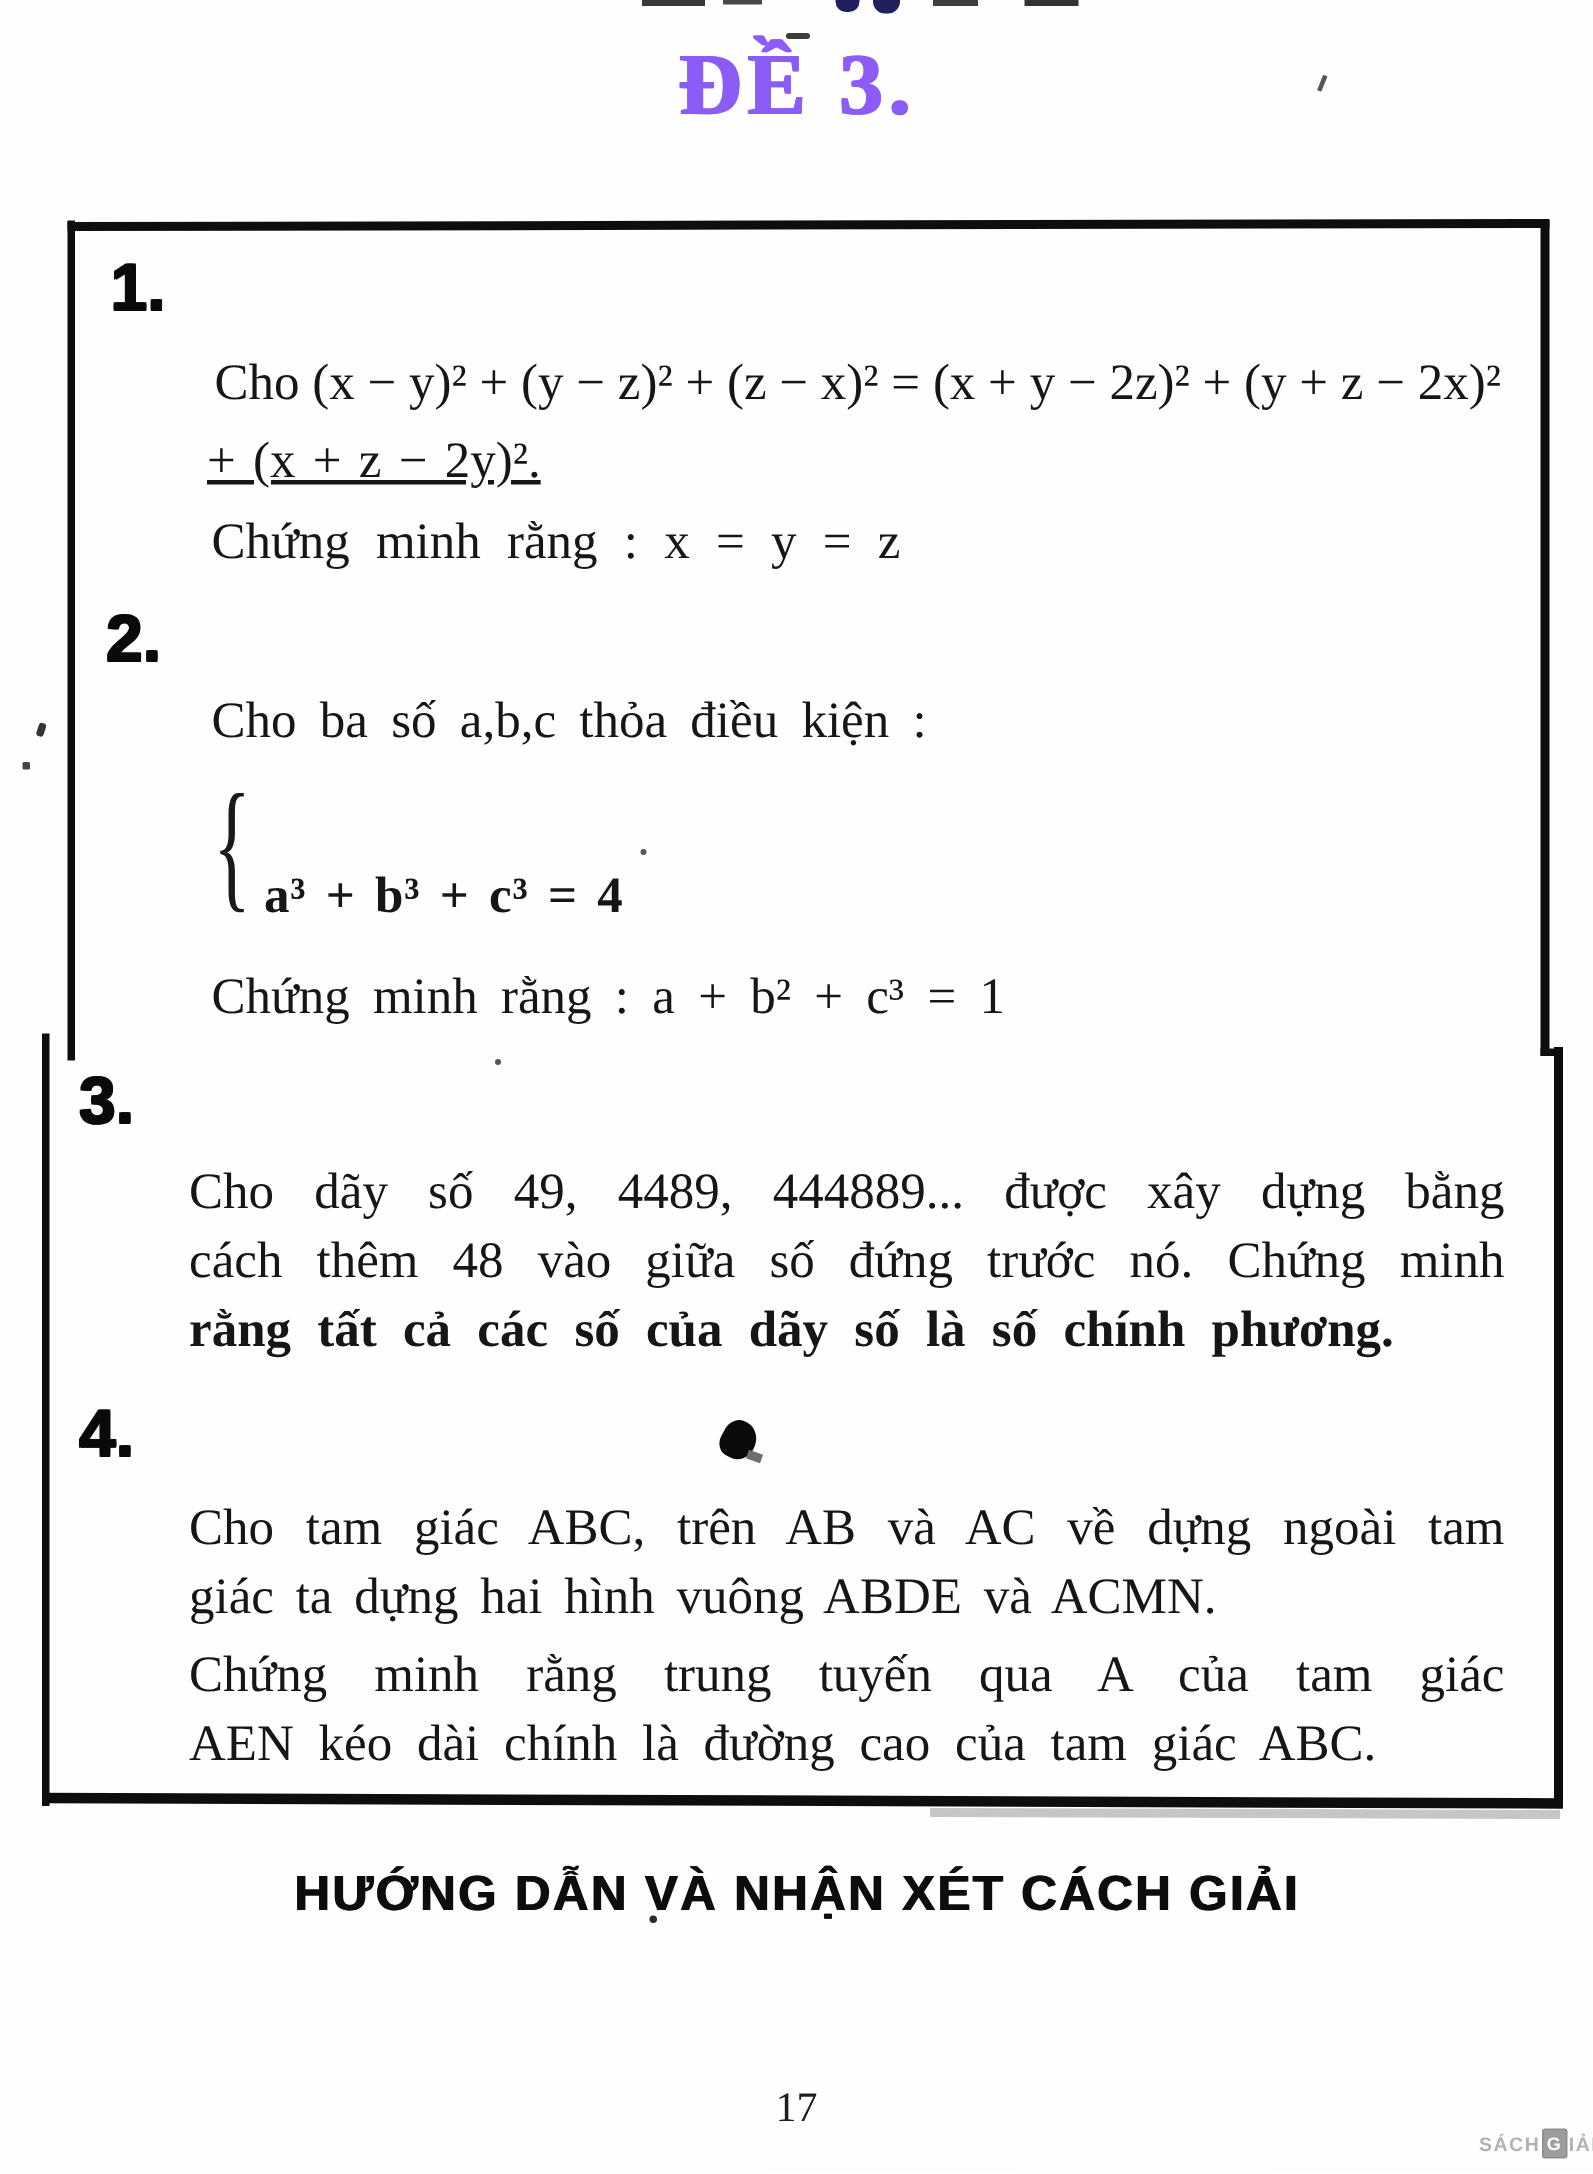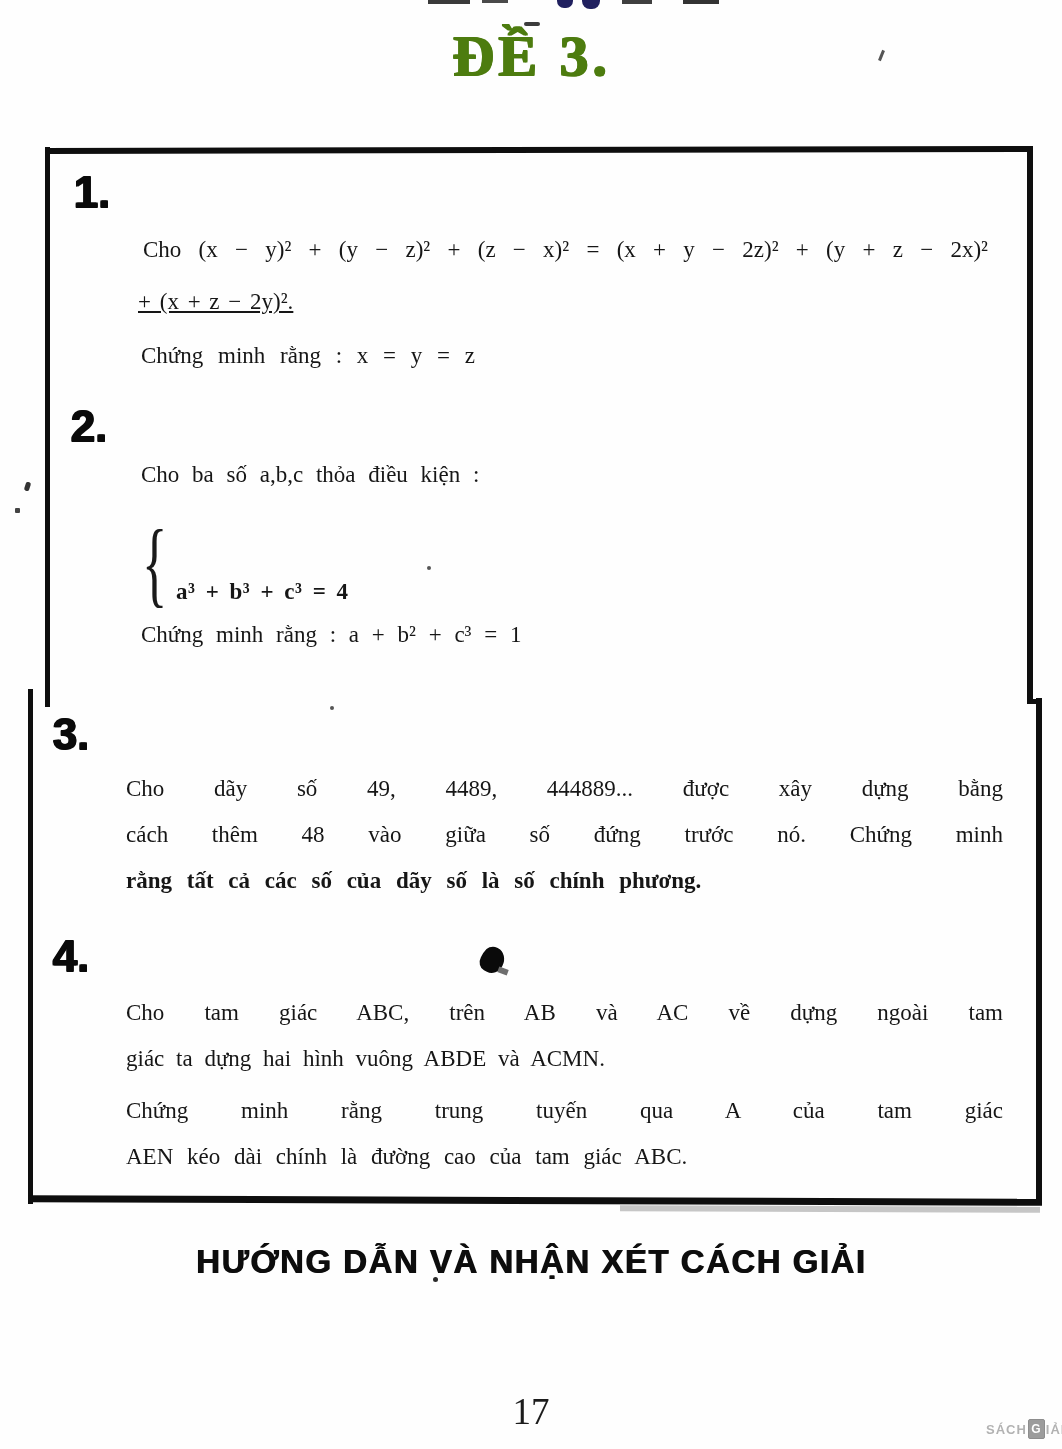--- a/index.html
+++ b/index.html
@@ -2,44 +2,44 @@
 <html><head>
 <meta charset="utf-8">
 <style>
   html,body{margin:0;padding:0;background:#ffffff;}
   #page{position:relative;width:1062px;height:1449px;background:#fefefe;overflow:hidden;
         font-family:"Liberation Serif",serif;color:#141414;}
 
   
   .doc-title{position:absolute;left:0;top:22px;width:100%;text-align:center;
     font-family:"Liberation Serif",serif;font-weight:bold;font-size:58px;letter-spacing:4px;
-    color:#4d7c0f;text-shadow:1.6px 0 currentColor,0 1.2px currentColor,1.6px 1.2px currentColor;}
+    color:#8b5cf6;text-shadow:1.6px 0 currentColor,0 1.2px currentColor,1.6px 1.2px currentColor;}
 
   
   .bline{position:absolute;background:#0e0e0e;}
 
   
   .num{position:absolute;font-family:"Liberation Sans",sans-serif;font-weight:bold;font-size:44px;
     color:#0a0a0a;text-shadow:1.4px 0 currentColor,0 1px currentColor,1.4px 1px currentColor;}
 
   
-  .line{position:absolute;font-family:"Liberation Serif",serif;font-size:23px;color:#161616;
+  .line{position:absolute;font-family:"Liberation Serif",serif;font-size:34px;color:#161616;
     white-space:nowrap;}
   .jl{text-align:justify;text-align-last:justify;}
   .eq{font-weight:bold;letter-spacing:.5px;}
   .brace{position:absolute;left:142px;top:504px;font-family:"Liberation Serif",serif;
     font-size:96px;line-height:118px;color:#1a1a1a;transform:scaleX(.55);transform-origin:left top;
     font-weight:normal;}
 
   
   .section-heading{position:absolute;left:0;top:1243px;width:100%;text-align:center;
     font-family:"Liberation Sans",sans-serif;font-weight:bold;font-size:33px;letter-spacing:1.5px;
     color:#0d0d0d;text-shadow:.9px 0 currentColor;}
   .page-number{position:absolute;left:0;top:1390px;width:100%;text-align:center;
-    font-family:"Liberation Serif",serif;font-size:37px;color:#1c1c1c;}
+    font-family:"Liberation Serif",serif;font-size:28px;color:#1c1c1c;}
 
   .watermark{position:absolute;left:986px;top:1419px;display:flex;align-items:center;gap:1px;
     font-family:"Liberation Sans",sans-serif;font-size:13px;font-weight:bold;letter-spacing:1px;
     color:#b2b2b2;}
   .wm-logo{display:inline-block;width:15px;height:18px;background:#9c9c9c;color:#ffffff;
     font-size:12px;text-align:center;line-height:18px;border:1px solid #8d8d8d;border-radius:2px;}
 
   
   .speck{position:absolute;}
 </style>
@@ -75,21 +75,21 @@
 
   <div class="num" style="left:73px;top:167px;">1.</div>
   <div class="line jl" style="left:143px;top:237px;width:845px;">Cho (x − y)² + (y − z)² + (z − x)² = (x + y − 2z)² + (y + z − 2x)²</div>
   <div class="line" style="left:138px;top:289px;word-spacing:3px;text-decoration:underline;">+ (x + z − 2y)².</div>
   <div class="line" style="left:141px;top:343px;word-spacing:9px;">Chứng minh rằng : x = y = z</div>
 
   <div class="num" style="left:70px;top:401px;">2.</div>
   <div class="line" style="left:141px;top:462px;word-spacing:7px;">Cho ba số a,b,c thỏa điều kiện :</div>
   <div class="brace">{</div>
   <div class="line eq" style="left:176px;top:579px;word-spacing:4px;">a³ + b³ + c³ = 4</div>
-  <div class="line" style="left:141px;top:622px;word-spacing:7px;">Chứng minh rằng : a + b² + c³ = 1</div>
+  <div class="line" style="left:141px;top:646px;word-spacing:7px;">Chứng minh rằng : a + b² + c³ = 1</div>
 
   <div class="num" style="left:52px;top:709px;">3.</div>
   <div class="line jl" style="left:126px;top:776px;width:877px;">Cho dãy số 49, 4489, 444889... được xây dựng bằng</div>
   <div class="line jl" style="left:126px;top:822px;width:877px;">cách thêm 48 vào giữa số đứng trước nó. Chứng minh</div>
   <div class="line" style="left:126px;top:868px;word-spacing:9px;font-weight:bold;">rằng tất cả các số của dãy số là số chính phương.</div>
 
   <div class="num" style="left:52px;top:931px;">4.</div>
   <div class="speck" style="left:481px;top:947px;width:23px;height:26px;background:#0a0a0a;border-radius:45% 55% 50% 40%;transform:rotate(28deg);"></div>
   <div class="speck" style="left:498px;top:968px;width:10px;height:6px;background:#6e6e6e;transform:rotate(20deg);"></div>
   <div class="line jl" style="left:126px;top:1000px;width:877px;">Cho tam giác ABC, trên AB và AC về dựng ngoài tam</div>

